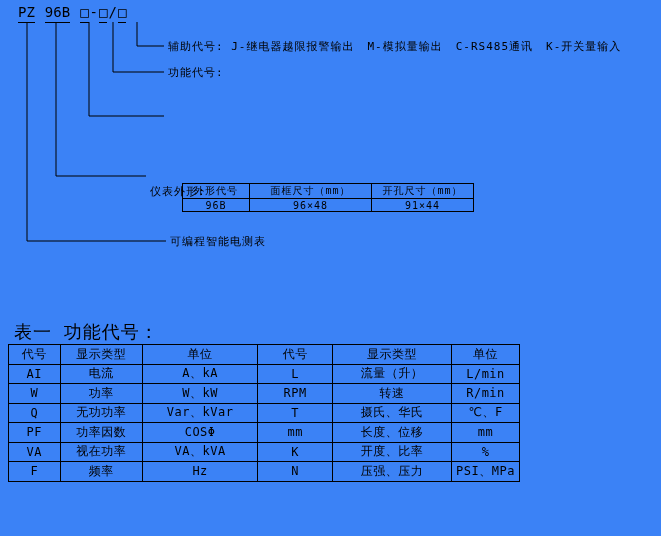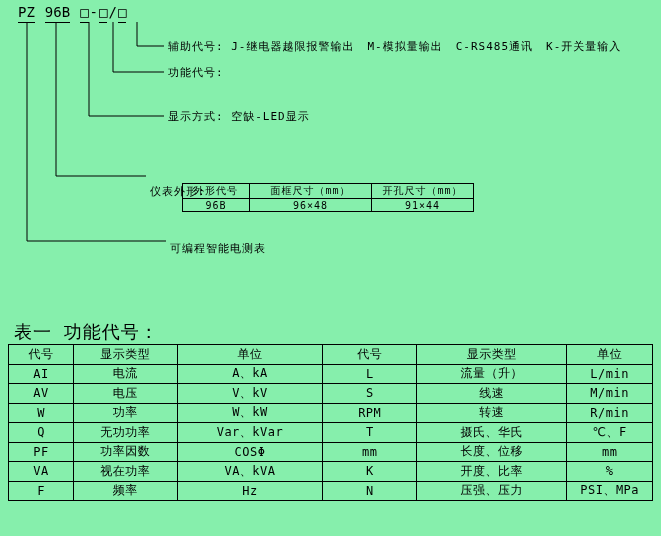--- a/index.html
+++ b/index.html
@@ -1,21 +1,21 @@
 <!DOCTYPE html>
 <html><head>
 <meta charset="utf-8">
 <style>
   * { margin: 0; padding: 0; box-sizing: border-box; }
   html, body { background: #fff; }
   .page {
     position: relative;
     width: 661px;
     height: 536px;
-    background: #86efac;
+    background: #3b82f6;
     color: #000000;
     font-family: "DejaVu Sans Mono", "DejaVu Sans", "Liberation Sans", sans-serif;
     overflow: hidden;
   }
   
   .model-code {
     position: absolute; top: 4px; left: 18px;
     font-size: 14px; line-height: 17px; white-space: nowrap;
   }
   .model-code .seg { display: inline-block; padding-bottom: 1px; }
@@ -43,21 +43,21 @@
     border: 1px solid #000; text-align: center;
     font-weight: normal; height: 13px; padding: 0; margin-top: 16px;
   }
   
   .table-title {
     position: absolute; top: 320px; left: 14px;
     font-size: 18px; letter-spacing: 1px;
   }
   
   .function-table {
-    position: absolute; top: 344px; left: 8px; width: 645px;
+    position: absolute; top: 344px; left: 8px; width: 512px;
     border-collapse: collapse; table-layout: fixed;
     font-size: 12px; letter-spacing: 0.5px;
   }
   .function-table th, .function-table td {
     border: 1px solid #000; text-align: center;
     font-weight: normal; height: 19.5px; padding: 0 2px;
     overflow: hidden; white-space: nowrap;
   }
 </style>
 </head>
@@ -79,21 +79,20 @@
 
   <div class="dlabel" style="top:40px; left:168px;">
     <span>辅助代号:</span>
     <span class="aux-item">J-继电器越限报警输出</span><span class="aux-item">M-模拟量输出</span><span class="aux-item">C-RS485通讯</span><span class="aux-item">K-开关量输入</span>
   </div>
 
   <div class="dlabel func-block" style="top:66px; left:168px;">
     <span class="func-prefix">功能代号:</span>
   </div>
 
-  <div class="dlabel" style="top:110px; left:168px;">显示方式: 空缺-LED显示</div>
 
   <div class="dlabel" style="top:185px; left:150px;">仪表外形:</div>
   <table class="shape-table">
     <colgroup>
         <col style="width:23%">
         <col style="width:42%">
         <col style="width:35%">
       </colgroup>
   <thead>
         <tr>
@@ -104,21 +103,21 @@
       </thead>
       <tbody>
         <tr>
           <td>96B</td>
           <td>96×48</td>
           <td>91×44</td>
         </tr>
       </tbody>
     </table>
 
-  <div class="dlabel" style="top:242px; left:170px;font-family:Liberation Serif, serif;">可编程智能电测表</div>
+  <div class="dlabel" style="top:235px; left:170px;font-family:Liberation Serif, serif;">可编程智能电测表</div>
 
   <div class="table-title">表一 功能代号：</div>
 
   <table class="function-table">
     <colgroup>
       <col style="width:10.1%">
         <col style="width:16.1%">
         <col style="width:22.6%">
       <col style="width:14.6%">
         <col style="width:23.3%">
@@ -135,28 +134,20 @@
         </tr>
       </thead>
       <tbody>
         <tr>
           <td>AI</td>
           <td>电流</td>
           <td>A、kA</td>
           <td>L</td>
           <td>流量（升）</td>
           <td>L/min</td>
-        </tr>
-        <tr>
-          <td>AV</td>
-          <td>电压</td>
-          <td>V、kV</td>
-          <td>S</td>
-          <td>线速</td>
-          <td>M/min</td>
         </tr>
         <tr>
           <td>W</td>
           <td>功率</td>
           <td>W、kW</td>
           <td>RPM</td>
           <td>转速</td>
           <td>R/min</td>
         </tr>
         <tr>

